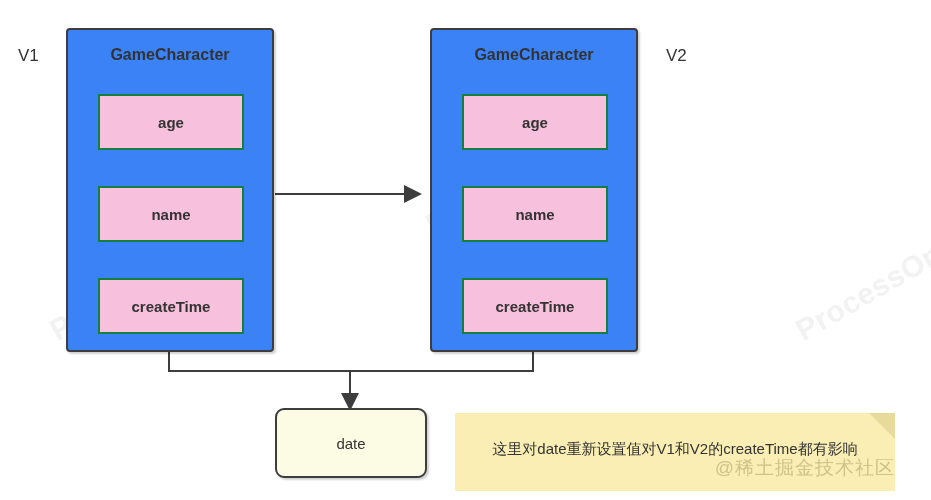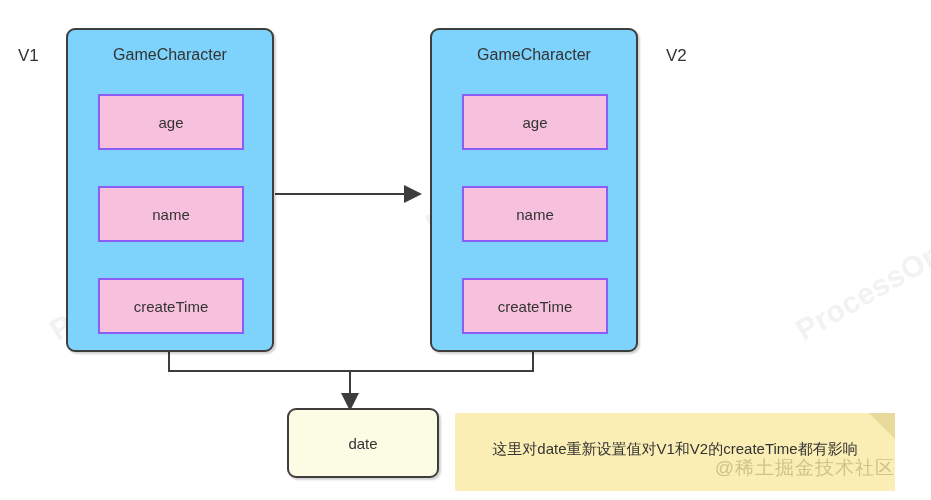--- a/index.html
+++ b/index.html
@@ -31,41 +31,42 @@
     user-select: none;
     pointer-events: none;
   }
   .wm-1 { left: 44px;  top: 318px; }
   .wm-2 { left: 420px; top: 212px; }
   .wm-3 { left: 790px; top: 318px; }
 
   
   .class-box {
     position: absolute;
-    background: #7dd3fc;
+    background: #3b82f6;
     border: 2px solid #3d3d3d;
-    border-radius: 9px;
+    border-radius: 4px;
     box-sizing: border-box;
     box-shadow: 2px 2px 2px rgba(0,0,0,0.18);
+    font-weight: bold;
   }
   .class-title {
     position: absolute;
     left: 0;
     right: 0;
     top: 16px;
     text-align: center;
     font-size: 16px;
     color: #333333;
   }
 
   
   .field-box {
     position: absolute;
     background: #f7c1dd;
-    border: 2px solid #8b5cf6;
+    border: 2px solid #15803d;
     box-sizing: border-box;
     display: flex;
     align-items: center;
     justify-content: center;
     font-size: 15px;
     color: #333333;
   }
 
   
   .date-box {
@@ -188,21 +189,21 @@
 
   <div class="class-box" style="left:430px; top:28px; width:208px; height:324px;">
     <div class="class-title">GameCharacter</div>
     <div class="field-box" style="left:30px; top:64px; width:146px; height:56px;">age</div>
     <div class="field-box" style="left:30px; top:156px; width:146px; height:56px;">name</div>
     <div class="field-box" style="left:30px; top:248px; width:146px; height:56px;">createTime</div>
   </div>
 
   <div class="version-label" style="left:666px; top:46px;">V2</div>
 
-  <div class="date-box" style="left:275px; top:408px; width:152px; height:70px;margin-left:12px;">date</div>
+  <div class="date-box" style="left:275px; top:408px; width:152px; height:70px;">date</div>
 
   <div class="note">
     <div class="note-fold"></div>
     <div class="note-text">这里对date重新设置值对V1和V2的createTime都有影响</div>
   </div>
   <div class="note-watermark">@稀土掘金技术社区</div>
 
 </div>
 
 </body></html>

